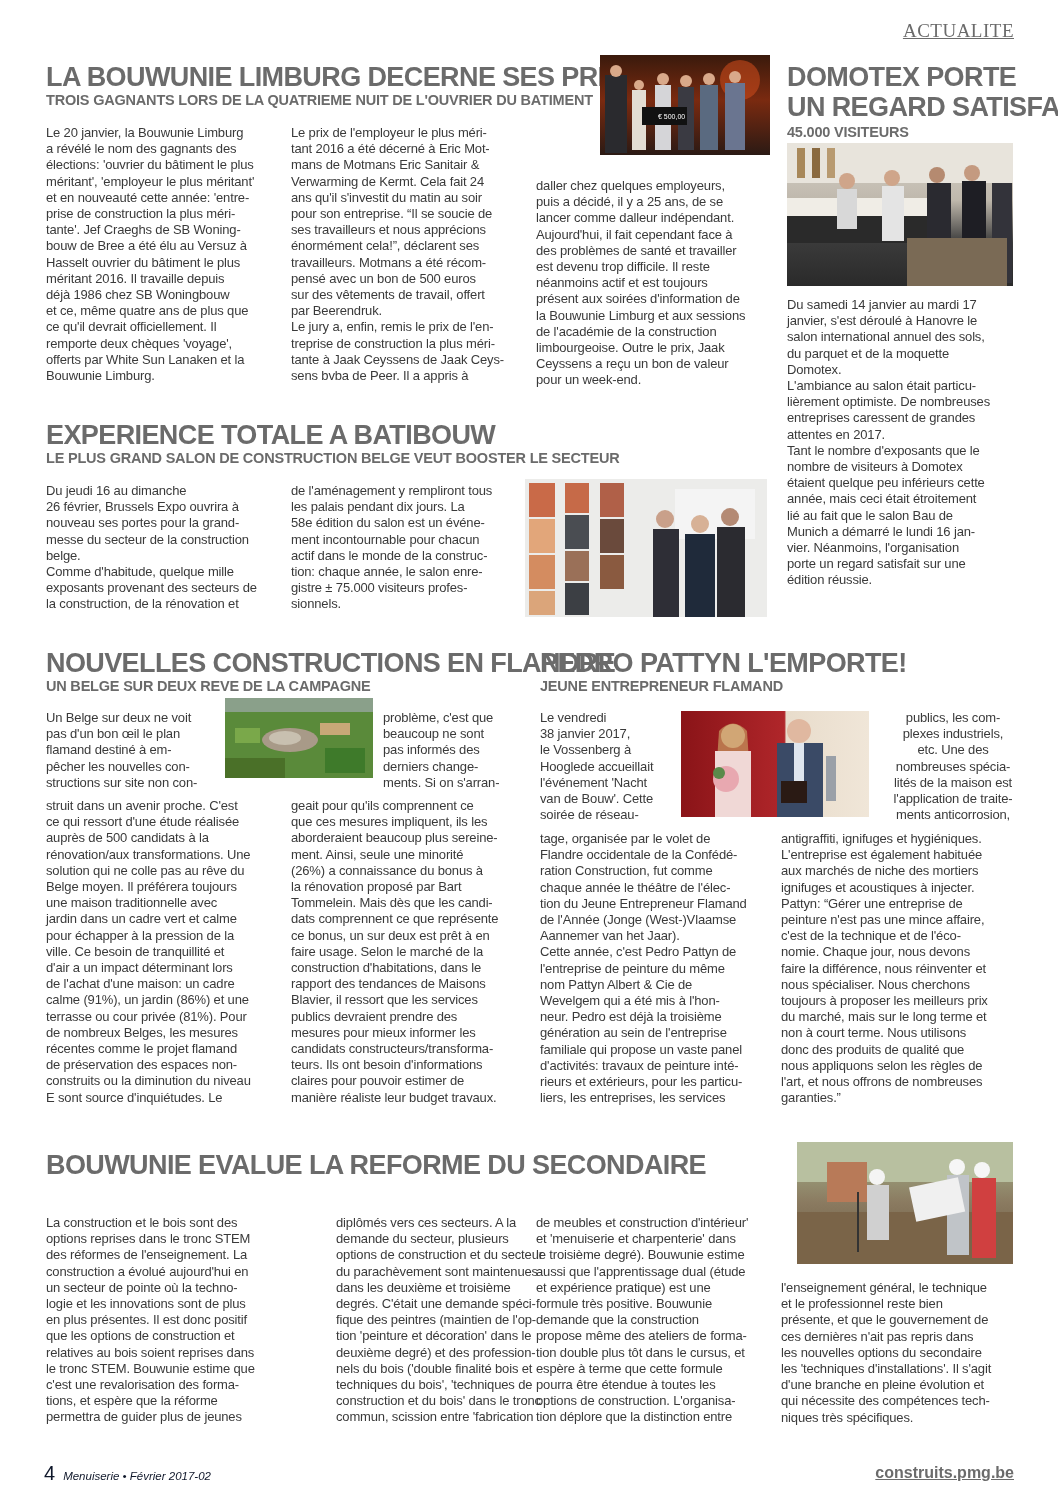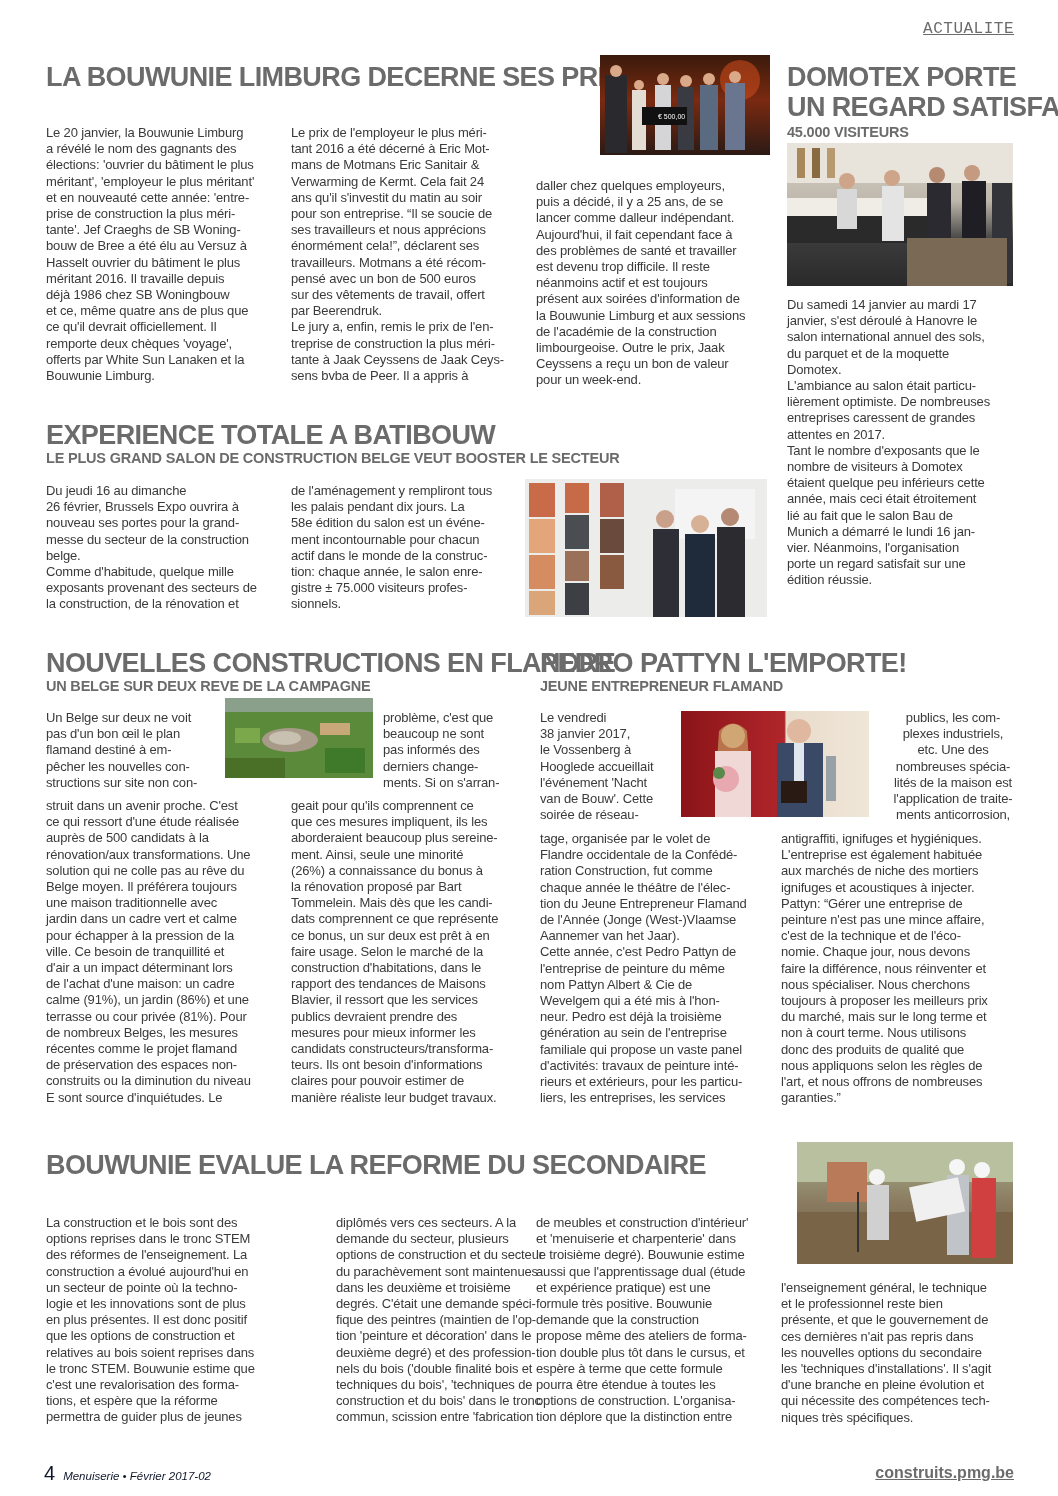--- a/index.html
+++ b/index.html
@@ -1,40 +1,41 @@
 <!DOCTYPE html>
 <html><head>
 <meta charset="utf-8">
 <style>
   html, body { margin:0; padding:0; }
   body { width:1058px; height:1496px; background:#ffffff; position:relative; overflow:hidden;
          font-family:"DejaVu Sans", "Liberation Sans", sans-serif; color:#3a3a3a; }
   .abs { position:absolute; }
-  .section-tag { right:44px; top:20px; font-size:16px; color:#6b6b6b; text-decoration:underline; letter-spacing:0.5px;
-                 font-family:Liberation Mono, monospace; }
+  .section-tag { right:44px; top:20px; font-size:19px; color:#6b6b6b; text-decoration:underline; letter-spacing:0.5px;
+                 font-family:Liberation Serif, serif; }
   .h1 { font-family:"Liberation Sans", sans-serif; font-weight:bold; color:#6b6b6b; font-size:27px; line-height:30px;
         letter-spacing:-0.6px; margin:0; white-space:nowrap; transform-origin:left top; }
   .h2 { font-family:"Liberation Sans", sans-serif; color:#6b6b6b; font-size:14.5px; line-height:17px; margin:0;
         white-space:nowrap; letter-spacing:-0.2px; }
   .col { font-family:"Liberation Sans", sans-serif; font-size:13px; line-height:16.2px; color:#3a3a3a; letter-spacing:-0.15px; }
   .col p { margin:0; white-space:pre-line; }
   .photo { background:#888; overflow:hidden; }
   .footer-left { left:44px; top:1462px; font-family:"Liberation Sans", sans-serif; color:#0f172a; }
   .footer-left .pnum { font-size:20px; margin-right:8px; }
   .footer-left .pub { font-size:11.5px; font-style:italic; }
   .footer-right { right:44px; top:1464px; font-family:"Liberation Sans", sans-serif; font-size:16px; color:#6b6b6b;
                   text-decoration:underline; font-weight:bold; }
 </style>
 </head>
 <body>
 
 <div class="abs section-tag">ACTUALITE</div>
 
 <div class="abs" style="left:46px; top:62px;">
   <h1 class="h1">LA BOUWUNIE LIMBURG DECERNE SES PRIX</h1>
+  <h2 class="h2">TROIS GAGNANTS LORS DE LA QUATRIEME NUIT DE L'OUVRIER DU BATIMENT</h2>
 </div>
 <div class="abs col" style="left:46px; top:125px; width:240px;">
   <p>Le 20 janvier, la Bouwunie Limburg
 a révélé le nom des gagnants des
 élections: 'ouvrier du bâtiment le plus
 méritant', 'employeur le plus méritant'
 et en nouveauté cette année: 'entre-
 prise de construction la plus méri-
 tante'. Jef Craeghs de SB Woning-
 bouw de Bree a été élu au Versuz à

